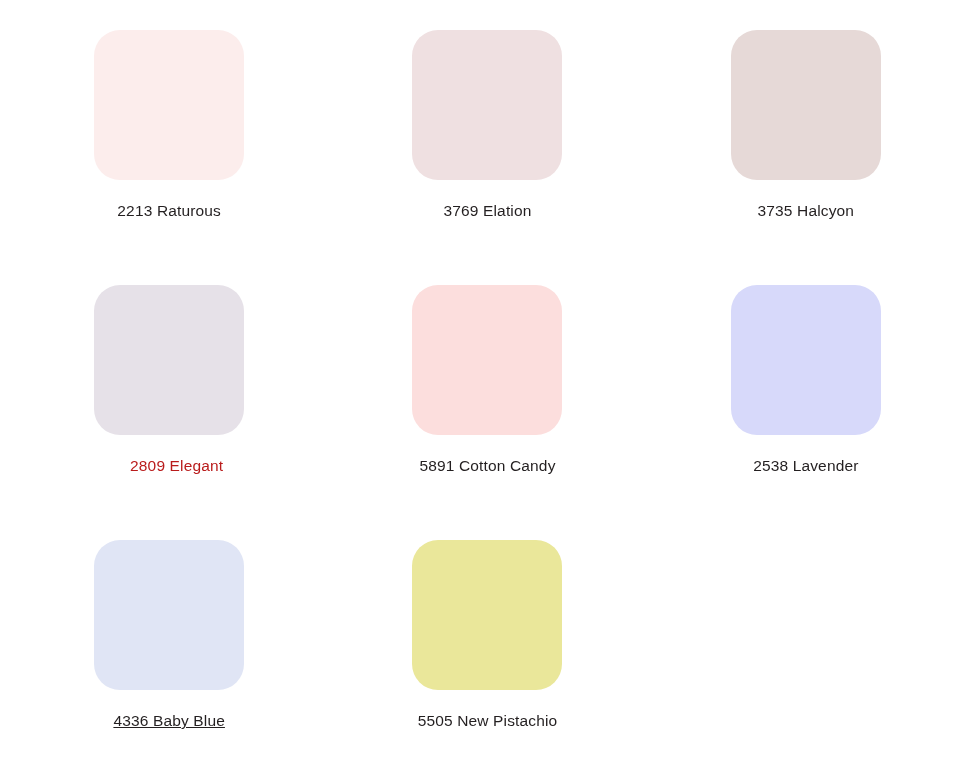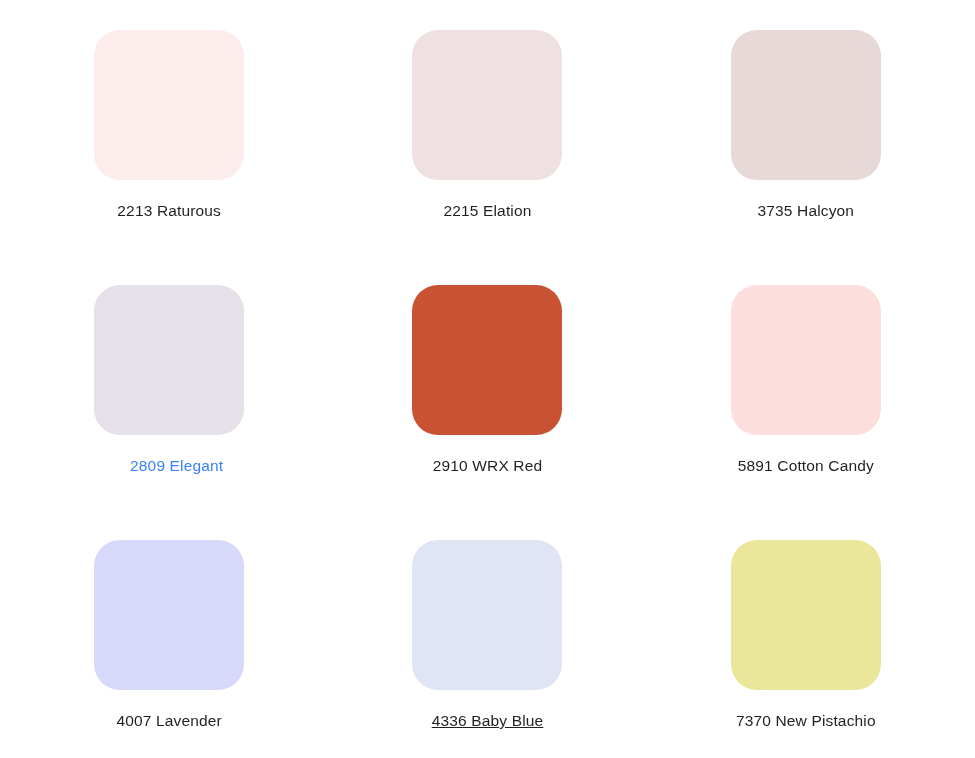--- a/index.html
+++ b/index.html
@@ -53,43 +53,39 @@
 </head>
 <body>
 
 <div id="swatch-grid" style="background: rgb(255, 255, 255);">
     <div class="swatch-cell">
       <div class="swatch-chip" style="background: rgb(252, 237, 236);"></div>
       <div class="swatch-label" style="color: rgb(35, 31, 32);">2213 Raturous</div>
     </div>
     <div class="swatch-cell">
       <div class="swatch-chip" style="background: rgb(239, 224, 225);"></div>
-      <div class="swatch-label" style="color: rgb(35, 31, 32);">2215 Elation</div>
+      <div class="swatch-label" style="color: rgb(35, 31, 32);">3769 Elation</div>
     </div>
     <div class="swatch-cell">
       <div class="swatch-chip" style="background: rgb(230, 217, 215);"></div>
       <div class="swatch-label" style="color: rgb(35, 31, 32);">3735 Halcyon</div>
     </div>
     <div class="swatch-cell">
       <div class="swatch-chip" style="background: rgb(230, 225, 232);"></div>
-      <div class="swatch-label" style="color: #3b82f6; margin-left: 15px;">2809 Elegant</div>
-    </div>
-    <div class="swatch-cell">
-      <div class="swatch-chip" style="background: rgb(202, 82, 52);"></div>
-      <div class="swatch-label" style="color: rgb(35, 31, 32);">2910 WRX Red</div>
+      <div class="swatch-label" style="color: #b91c1c; margin-left: 15px;">2809 Elegant</div>
     </div>
     <div class="swatch-cell">
       <div class="swatch-chip" style="background: rgb(252, 222, 221);"></div>
       <div class="swatch-label" style="color: rgb(35, 31, 32);">5891 Cotton Candy</div>
     </div>
     <div class="swatch-cell">
       <div class="swatch-chip" style="background: rgb(215, 217, 250);"></div>
-      <div class="swatch-label" style="color: rgb(35, 31, 32);">4007 Lavender</div>
+      <div class="swatch-label" style="color: rgb(35, 31, 32);">2538 Lavender</div>
     </div>
     <div class="swatch-cell">
       <div class="swatch-chip" style="background: rgb(224, 229, 245);"></div>
       <div class="swatch-label" style="color: rgb(35, 31, 32); text-decoration: underline;">4336 Baby Blue</div>
     </div>
     <div class="swatch-cell">
       <div class="swatch-chip" style="background: rgb(234, 231, 154);"></div>
-      <div class="swatch-label" style="color: rgb(35, 31, 32);">7370 New Pistachio</div>
+      <div class="swatch-label" style="color: rgb(35, 31, 32);">5505 New Pistachio</div>
     </div>
   </div>
 
 </body></html>

